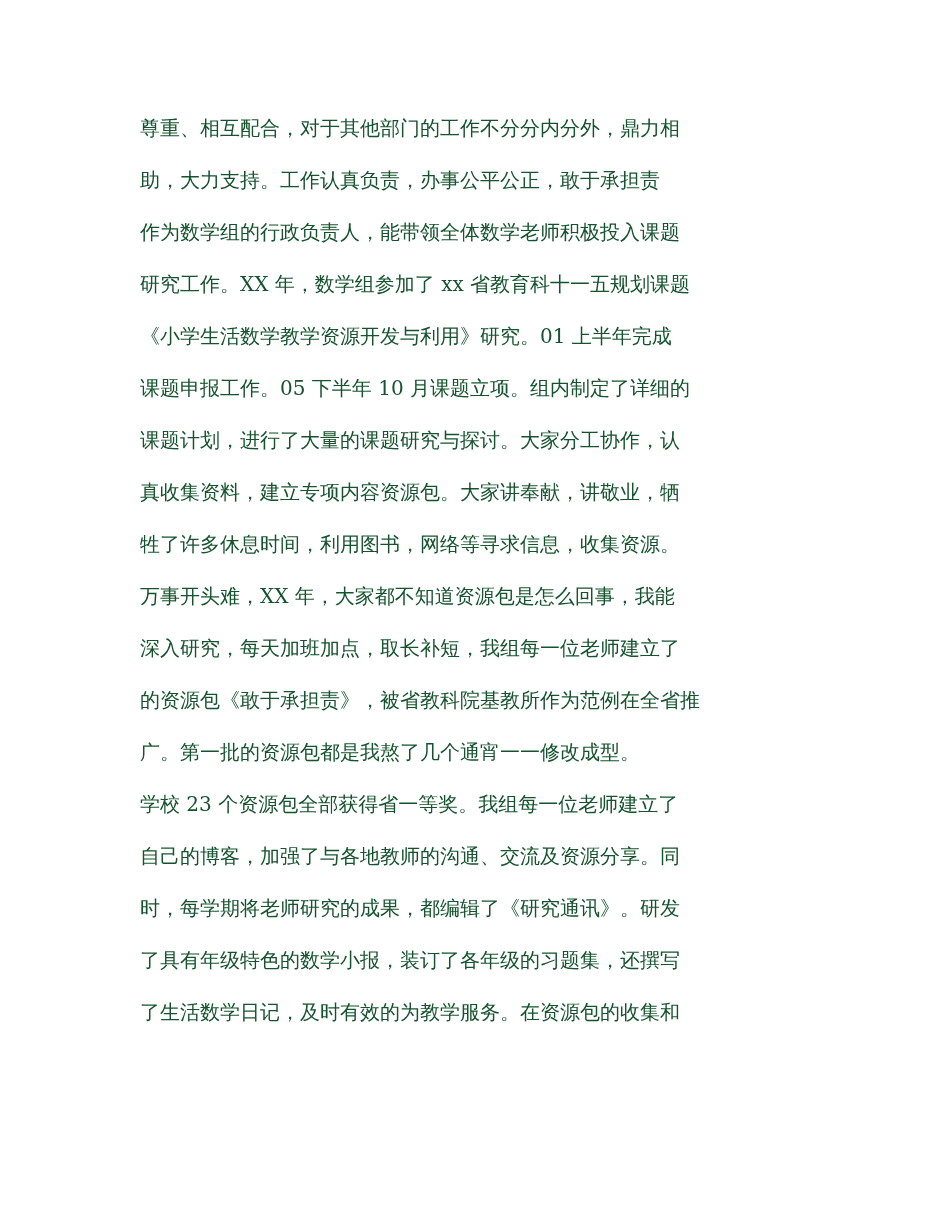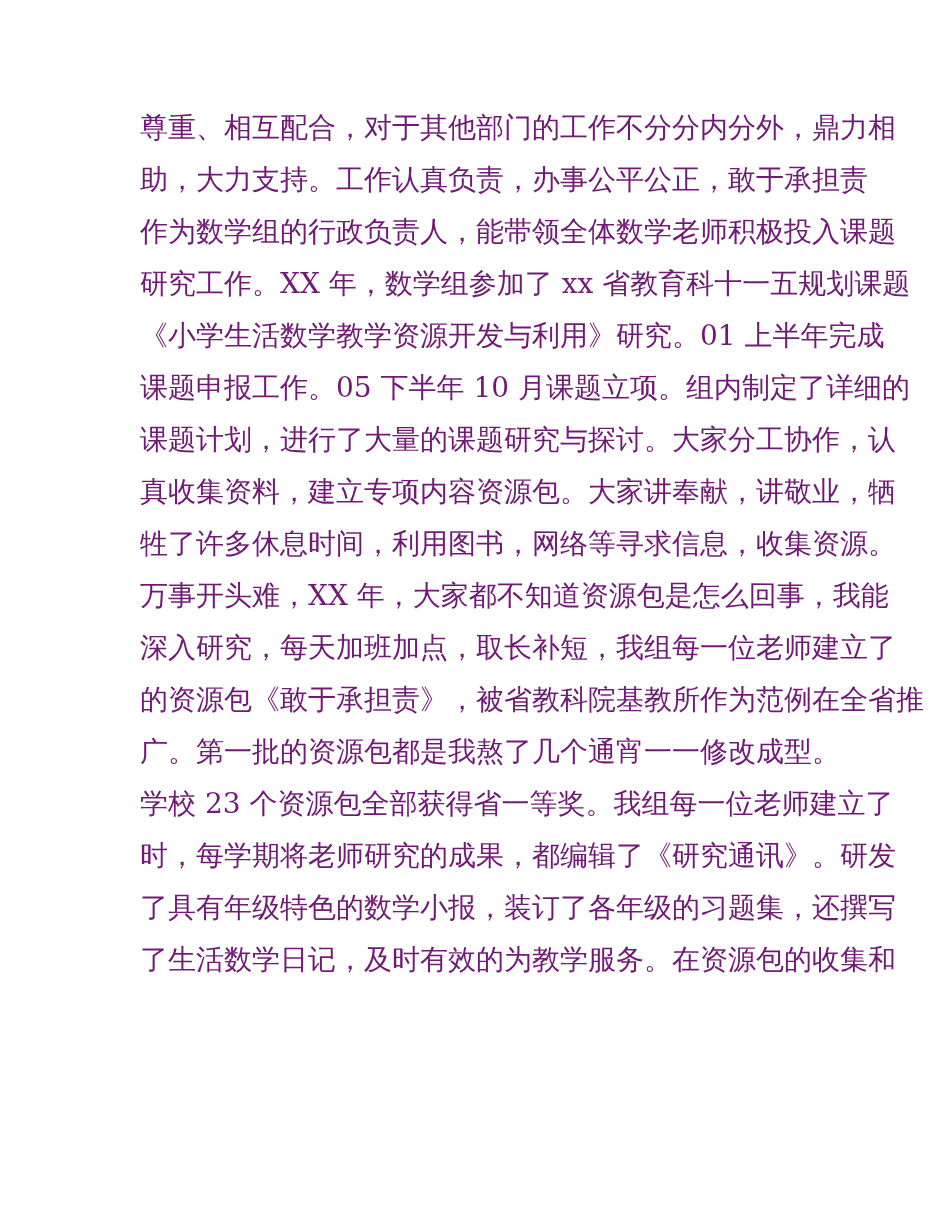--- a/index.html
+++ b/index.html
@@ -16,22 +16,22 @@
     .page {
       position: absolute;
       left: 140px;
       top: 107px;
       width: 680px;
     }
     .line {
       height: 52px;
       line-height: 42px;
       font-family: "DejaVu Serif", "Liberation Serif", serif;
-      font-size: 28px;
-      color: #701a75;
+      font-size: 20px;
+      color: #14532d;
       white-space: nowrap;
       letter-spacing: 0px;
     }
   </style>
 </head>
 <body>
 
 <div class="page">
   <div class="line">尊重、相互配合，对于其他部门的工作不分分内分外，鼎力相</div>
   <div class="line">助，大力支持。工作认真负责，办事公平公正，敢于承担责</div>
@@ -40,16 +40,17 @@
   <div class="line">《小学生活数学教学资源开发与利用》研究。01 上半年完成</div>
   <div class="line">课题申报工作。05 下半年 10 月课题立项。组内制定了详细的</div>
   <div class="line">课题计划，进行了大量的课题研究与探讨。大家分工协作，认</div>
   <div class="line">真收集资料，建立专项内容资源包。大家讲奉献，讲敬业，牺</div>
   <div class="line">牲了许多休息时间，利用图书，网络等寻求信息，收集资源。</div>
   <div class="line">万事开头难，XX 年，大家都不知道资源包是怎么回事，我能</div>
   <div class="line">深入研究，每天加班加点，取长补短，我组每一位老师建立了</div>
   <div class="line">的资源包《敢于承担责》，被省教科院基教所作为范例在全省推</div>
   <div class="line">广。第一批的资源包都是我熬了几个通宵一一修改成型。</div>
   <div class="line">学校 23 个资源包全部获得省一等奖。我组每一位老师建立了</div>
+  <div class="line">自己的博客，加强了与各地教师的沟通、交流及资源分享。同</div>
   <div class="line">时，每学期将老师研究的成果，都编辑了《研究通讯》。研发</div>
   <div class="line">了具有年级特色的数学小报，装订了各年级的习题集，还撰写</div>
   <div class="line">了生活数学日记，及时有效的为教学服务。在资源包的收集和</div>
 </div>
 
 </body></html>

